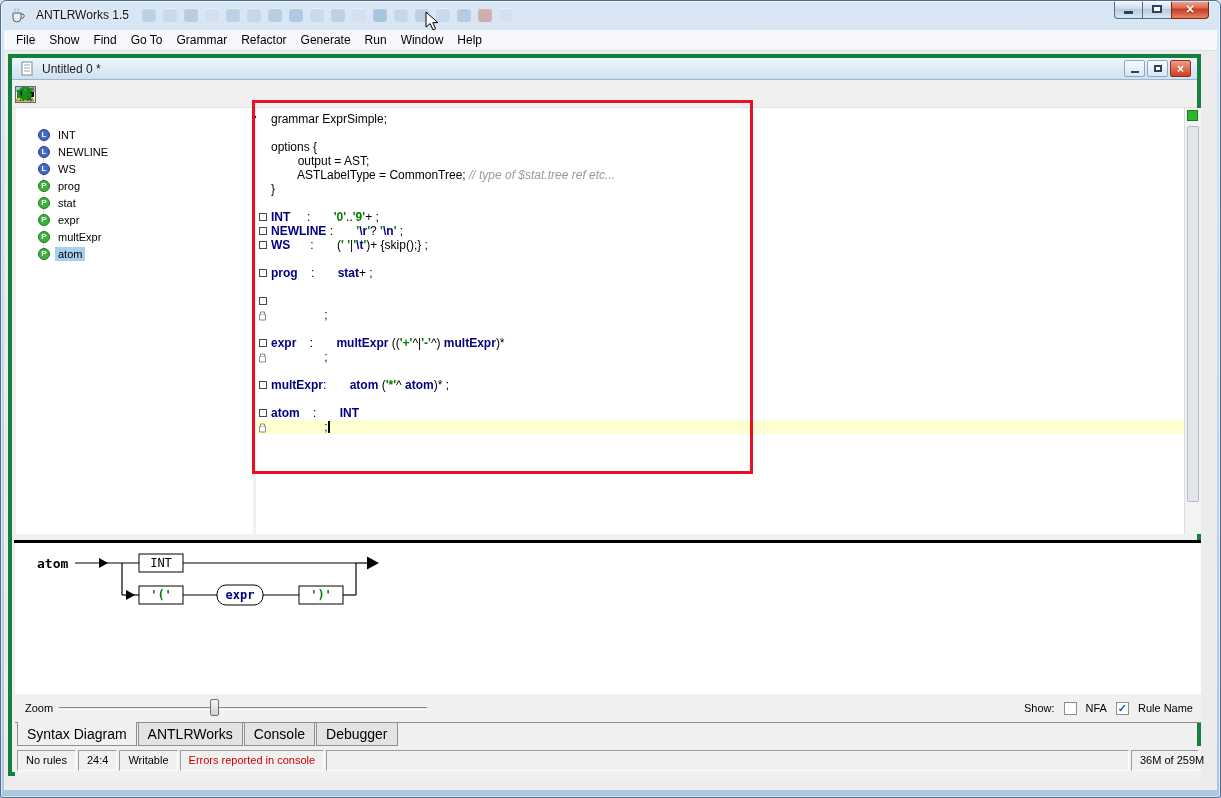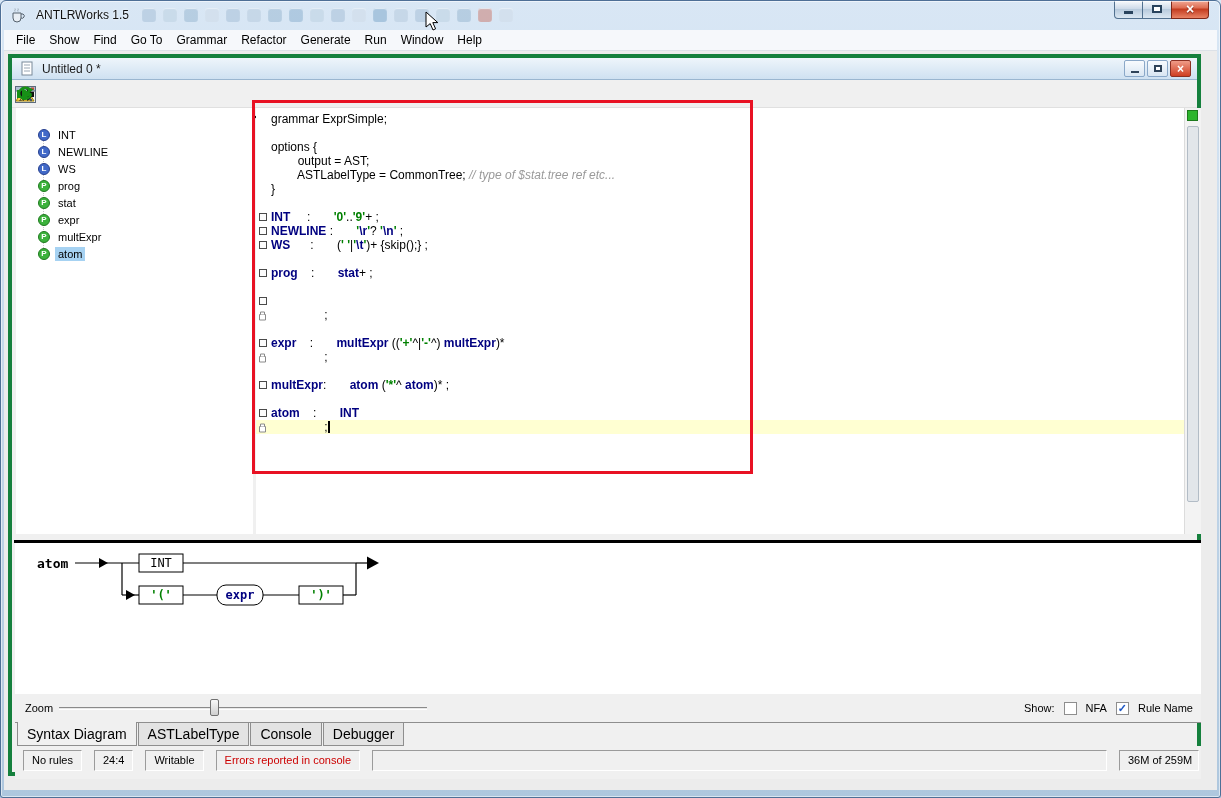--- a/index.html
+++ b/index.html
@@ -104,26 +104,26 @@
       justify-content:center;font-size:11px;font-weight:bold;color:#1f58c4;line-height:1}
 
   
   .tabs{position:absolute;left:3px;top:664px;width:1186px;height:24px;border-top:1px solid #8e8e8e;padding-left:2px}
   .tab{display:inline-block;font-size:14px;padding:3px 9px;border:1px solid #8e8e8e;border-top:none;
        background:#e3e3e3;margin-right:1px;vertical-align:top;color:#000}
   .tab.active{position:relative;top:-1px;background:#f0f0f0;padding-top:4px;z-index:2}
 
   
   .statusbar{position:absolute;left:3px;top:688px;width:1186px;height:33px;background:#f0f0f0}
-  .statuscells{position:absolute;left:8px;top:4px;right:2px;display:flex;gap:12px}
+  .statuscells{position:absolute;left:2px;top:4px;right:2px;display:flex;gap:2px}
   .scell{border:1px solid;border-color:#9b9b9b #fff #fff #9b9b9b;padding:3px 8px;font-size:11px;
          height:21px;white-space:nowrap;color:#000}
   .scell.serr{color:#cc0000}
   .sfill{flex:1}
-  .smem{width:80px;text-align:center}
+  .smem{width:68px;text-align:center}
 
   
   .red-annotation{position:absolute;left:252px;top:100px;width:501px;height:374px;border:3px solid #e81123;z-index:50;pointer-events:none}
   .mouse-cursor{position:absolute;left:425px;top:11px;z-index:60;pointer-events:none}
 </style>
 </head>
 <body>
 
 <div class="screen">
 
@@ -384,21 +384,21 @@
         <div class="slider-thumb"></div>
         <div class="showgrp">
           <span>Show:</span>
           <span class="cb" id="cb-nfa"></span>
           <span>NFA</span>
           <span class="cb" id="cb-rn">✓</span>
           <span>Rule Name</span>
         </div>
       </div>
 
-      <div class="tabs" id="tabstrip"><div class="tab active">Syntax Diagram</div><div class="tab">ASTLabelType</div><div class="tab">Console</div><div class="tab">Debugger</div></div>
+      <div class="tabs" id="tabstrip"><div class="tab active">Syntax Diagram</div><div class="tab">ANTLRWorks</div><div class="tab">Console</div><div class="tab">Debugger</div></div>
 
       <div class="statusbar">
         <div class="statuscells" id="statuscells">
             <div class="scell">No rules</div>
             <div class="scell">24:4</div>
             <div class="scell">Writable</div>
             <div class="scell serr">Errors reported in console</div>
             <div class="scell sfill"></div>
             <div class="scell smem">36M of 259M</div>
           </div>

